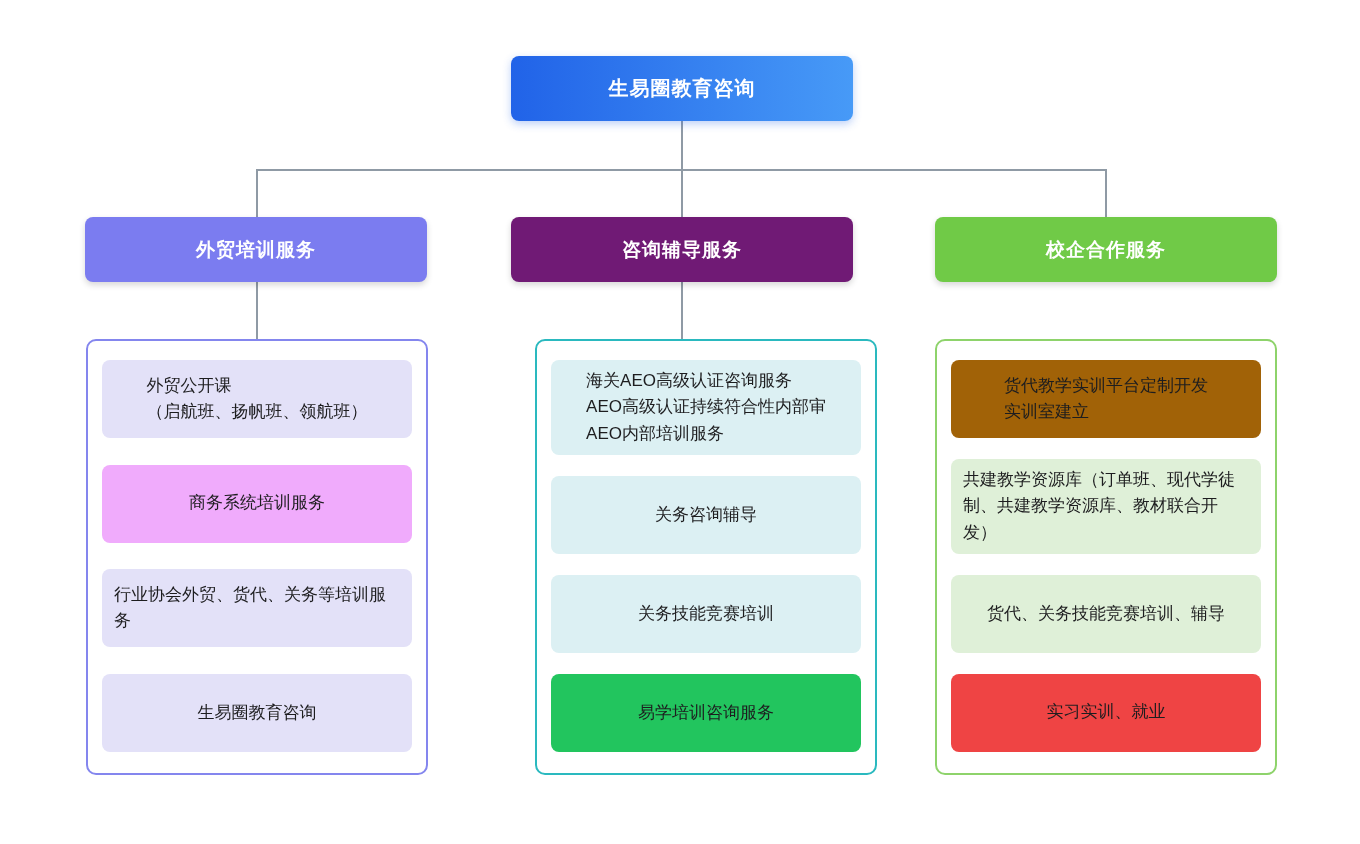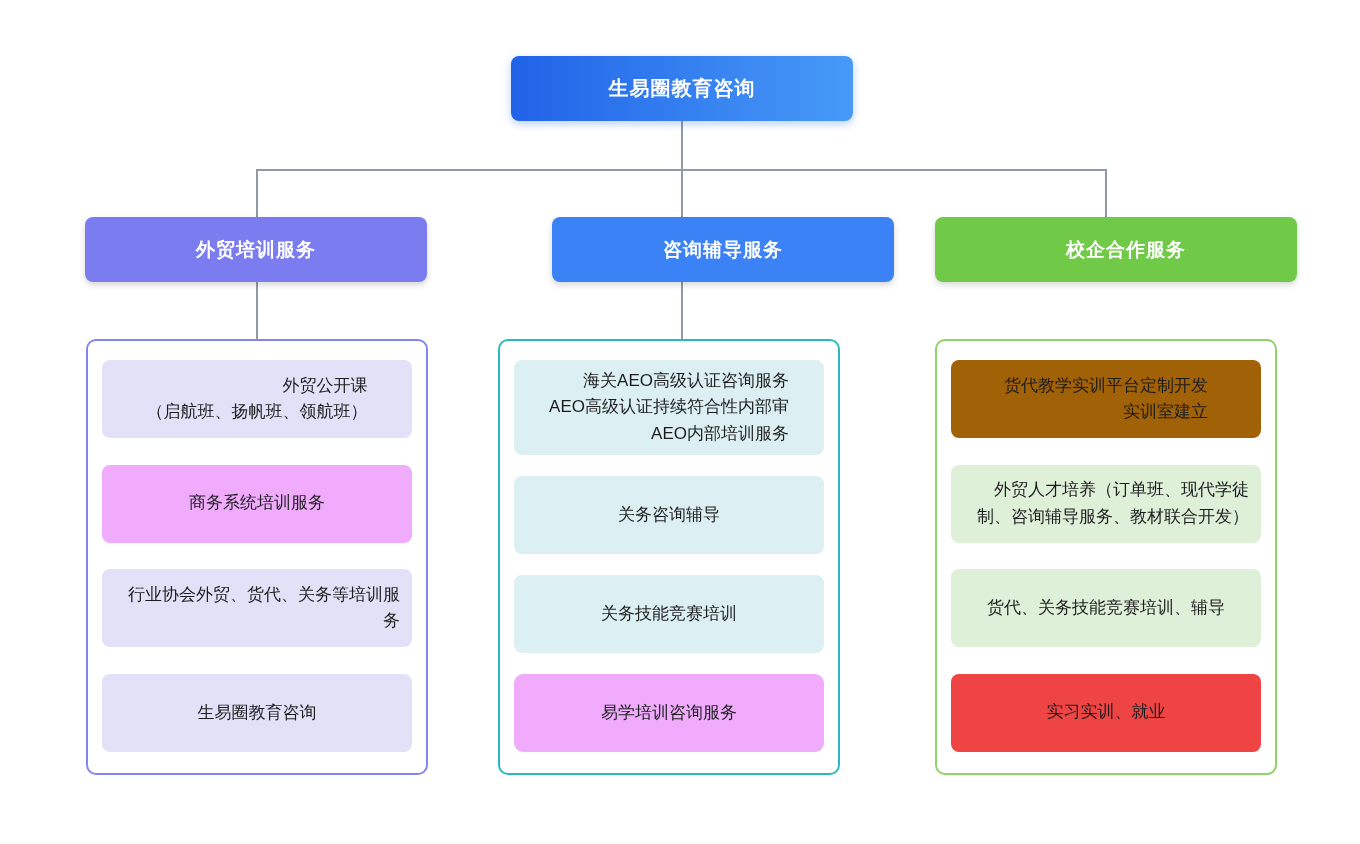--- a/index.html
+++ b/index.html
@@ -30,42 +30,42 @@
     border-radius: 8px;
     color: #ffffff;
     font-weight: bold;
     font-size: 19px;
     letter-spacing: 1px;
     display: flex; align-items: center; justify-content: center;
     box-shadow: 0 3px 6px rgba(0, 0, 0, 0.16);
   }
   .branch-header.pos-0 { left: 85px; }
   .branch-header.pos-1 { left: 511px; }
-  .branch-header.pos-2 { left: 935px; padding-left: 20px; }
+  .branch-header.pos-2 { left: 935px; }
   .branch-container {
     position: absolute;
     top: 339px;
     width: 342px; height: 436px;
     box-sizing: border-box;
     background: #ffffff;
     border: 2px solid #cccccc;
     border-radius: 10px;
     padding: 19px 14px 21px 14px;
     display: flex; flex-direction: column; justify-content: space-between;
   }
   .branch-container.pos-0 { left: 86px; }
-  .branch-container.pos-1 { left: 498px; }
+  .branch-container.pos-1 { left: 535px; }
   .branch-container.pos-2 { left: 935px; }
   .item {
     min-height: 78px;
     box-sizing: border-box;
     border-radius: 8px;
     padding: 8px 12px;
     display: flex; align-items: center; justify-content: center;
-    text-align: right;
+    text-align: left;
     font-size: 17px;
     line-height: 1.55;
     color: #1d1d1f;
     white-space: pre-line;
   }
   .conn { position: absolute; background: #8f9aa5; }
   .conn.v { width: 1.5px; }
   .conn.h { height: 1.5px; }
   .conn-root-stem   { left: 681px;  top: 121px; height: 48px; }
   .conn-bus         { left: 256px;  top: 169px; width: 850px; }
@@ -84,41 +84,41 @@
   <div class="conn h conn-bus" style="background: rgb(143, 154, 165);"></div>
   <div class="conn v conn-drop-left" style="background: rgb(143, 154, 165);"></div>
   <div class="conn v conn-drop-center" style="background: rgb(143, 154, 165);"></div>
   <div class="conn v conn-drop-right" style="background: rgb(143, 154, 165);"></div>
   <div class="conn v conn-left-stem" style="background: rgb(143, 154, 165);"></div>
   <div class="conn v conn-center-stem" style="background: rgb(143, 154, 165);"></div>
 
   <div class="node-root" style="background: linear-gradient(90deg, rgb(33, 99, 232), rgb(71, 154, 247));">生易圈教育咨询</div>
 
   <div class="branch-header pos-0" style="background: rgb(123, 124, 240);">外贸培训服务</div>
-  <div class="branch-header pos-1" style="background: #3b82f6; margin-left: 41px;">咨询辅导服务</div>
+  <div class="branch-header pos-1" style="background: #701a75;">咨询辅导服务</div>
   <div class="branch-header pos-2" style="background: rgb(112, 202, 71);">校企合作服务</div>
 
   <div class="branch-container pos-0" style="border-color: rgb(132, 134, 238);">
     <div class="item" style="background: rgb(227, 225, 248);">外贸公开课
 （启航班、扬帆班、领航班）</div>
     <div class="item" style="background: #f0abfc;">商务系统培训服务</div>
     <div class="item" style="background: rgb(227, 225, 248);">行业协会外贸、货代、关务等培训服务</div>
     <div class="item" style="background: rgb(227, 225, 248);">生易圈教育咨询</div>
   </div>
 
   <div class="branch-container pos-1" style="border-color: rgb(42, 185, 191);">
     <div class="item" style="background: rgb(220, 240, 243);">海关AEO高级认证咨询服务
 AEO高级认证持续符合性内部审
 AEO内部培训服务</div>
     <div class="item" style="background: rgb(220, 240, 243);">关务咨询辅导</div>
     <div class="item" style="background: rgb(220, 240, 243);">关务技能竞赛培训</div>
-    <div class="item" style="background: #f0abfc; border-radius: 9px;">易学培训咨询服务</div>
+    <div class="item" style="background: #22c55e;">易学培训咨询服务</div>
   </div>
 
   <div class="branch-container pos-2" style="border-color: rgb(142, 211, 107);">
     <div class="item" style="background: #a16207;">货代教学实训平台定制开发
 实训室建立</div>
-    <div class="item" style="background: rgb(223, 240, 216);">外贸人才培养（订单班、现代学徒制、咨询辅导服务、教材联合开发）</div>
+    <div class="item" style="background: rgb(223, 240, 216);">共建教学资源库（订单班、现代学徒制、共建教学资源库、教材联合开发）</div>
     <div class="item" style="background: rgb(223, 240, 216);">货代、关务技能竞赛培训、辅导</div>
     <div class="item" style="background: #ef4444; font-family: Liberation Mono, monospace;">实习实训、就业</div>
   </div>
 
 </div>
 
 </body></html>

